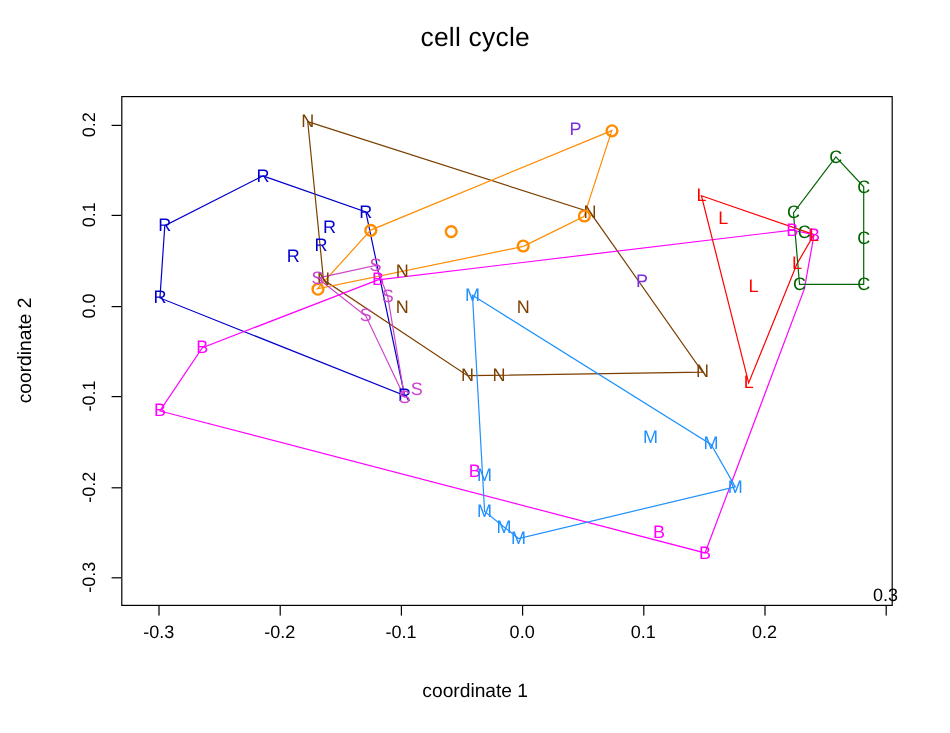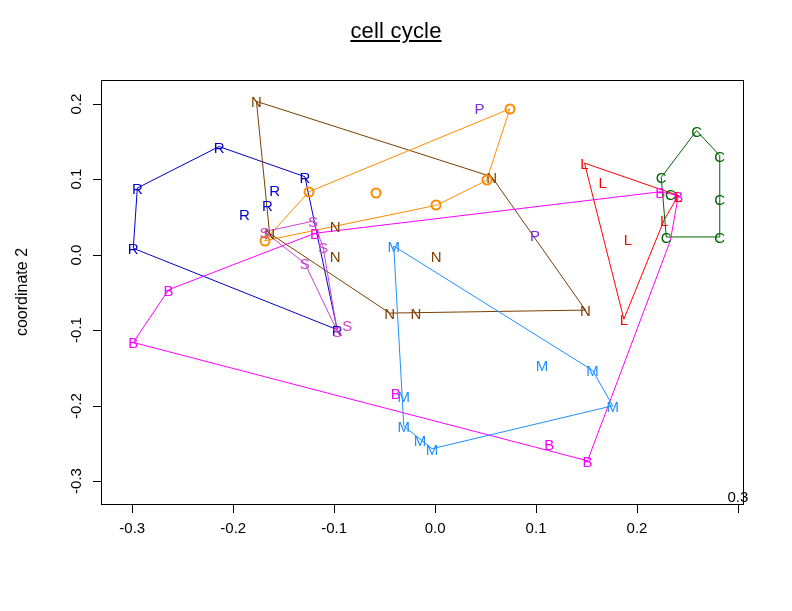--- a/index.html
+++ b/index.html
@@ -12,21 +12,20 @@
   #figure{position:relative;width:792px;height:611px;}
 
   
   #chart-title{
     position:absolute;
     left:0;top:18px;width:792px;
     text-align:center;
     font-size:22px;
     color:#000000;
     letter-spacing:0.2px;
-    text-decoration:underline;
   }
 
   
   #plot-box{
     position:absolute;
     left:101px; top:80px;
     width:643px; height:425px;
     border:1px solid #000000;
     box-sizing:border-box;
     overflow:hidden;
@@ -178,15 +177,16 @@
       <div class="tick-line ytick" style="left: 93px; top: 330.177px;"></div>
       <div class="ylab" style="left: 75px; top: 330.177px;">-0.1</div>
       <div class="tick-line ytick" style="left: 93px; top: 254.823px;"></div>
       <div class="ylab" style="left: 75px; top: 254.823px;">0.0</div>
       <div class="tick-line ytick" style="left: 93px; top: 179.468px;"></div>
       <div class="ylab" style="left: 75px; top: 179.468px;">0.1</div>
       <div class="tick-line ytick" style="left: 93px; top: 104.113px;"></div>
       <div class="ylab" style="left: 75px; top: 104.113px;">0.2</div>
     </div>
 
+  <div id="xaxis-title">coordinate 1</div>
   <div id="yaxis-title">coordinate 2</div>
 
 </div>
 
 </body></html>

